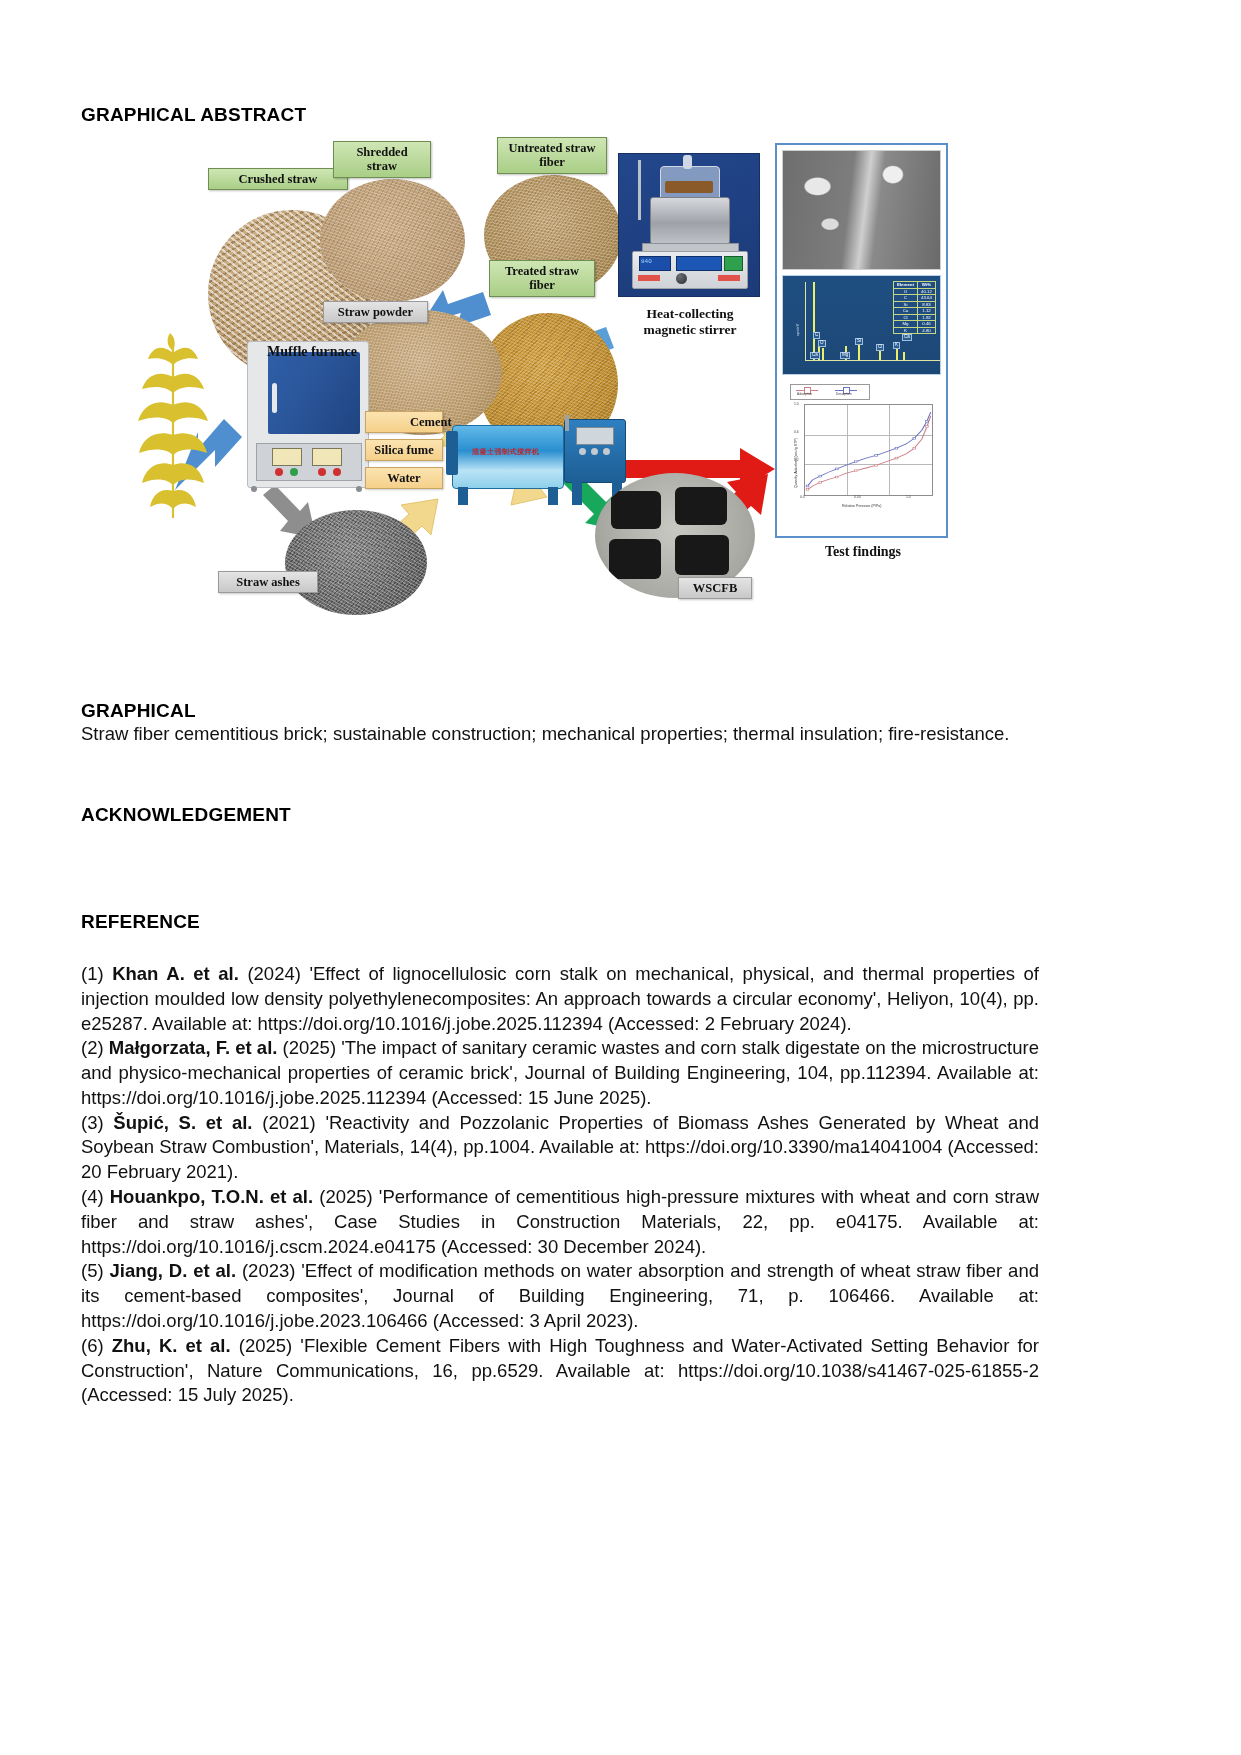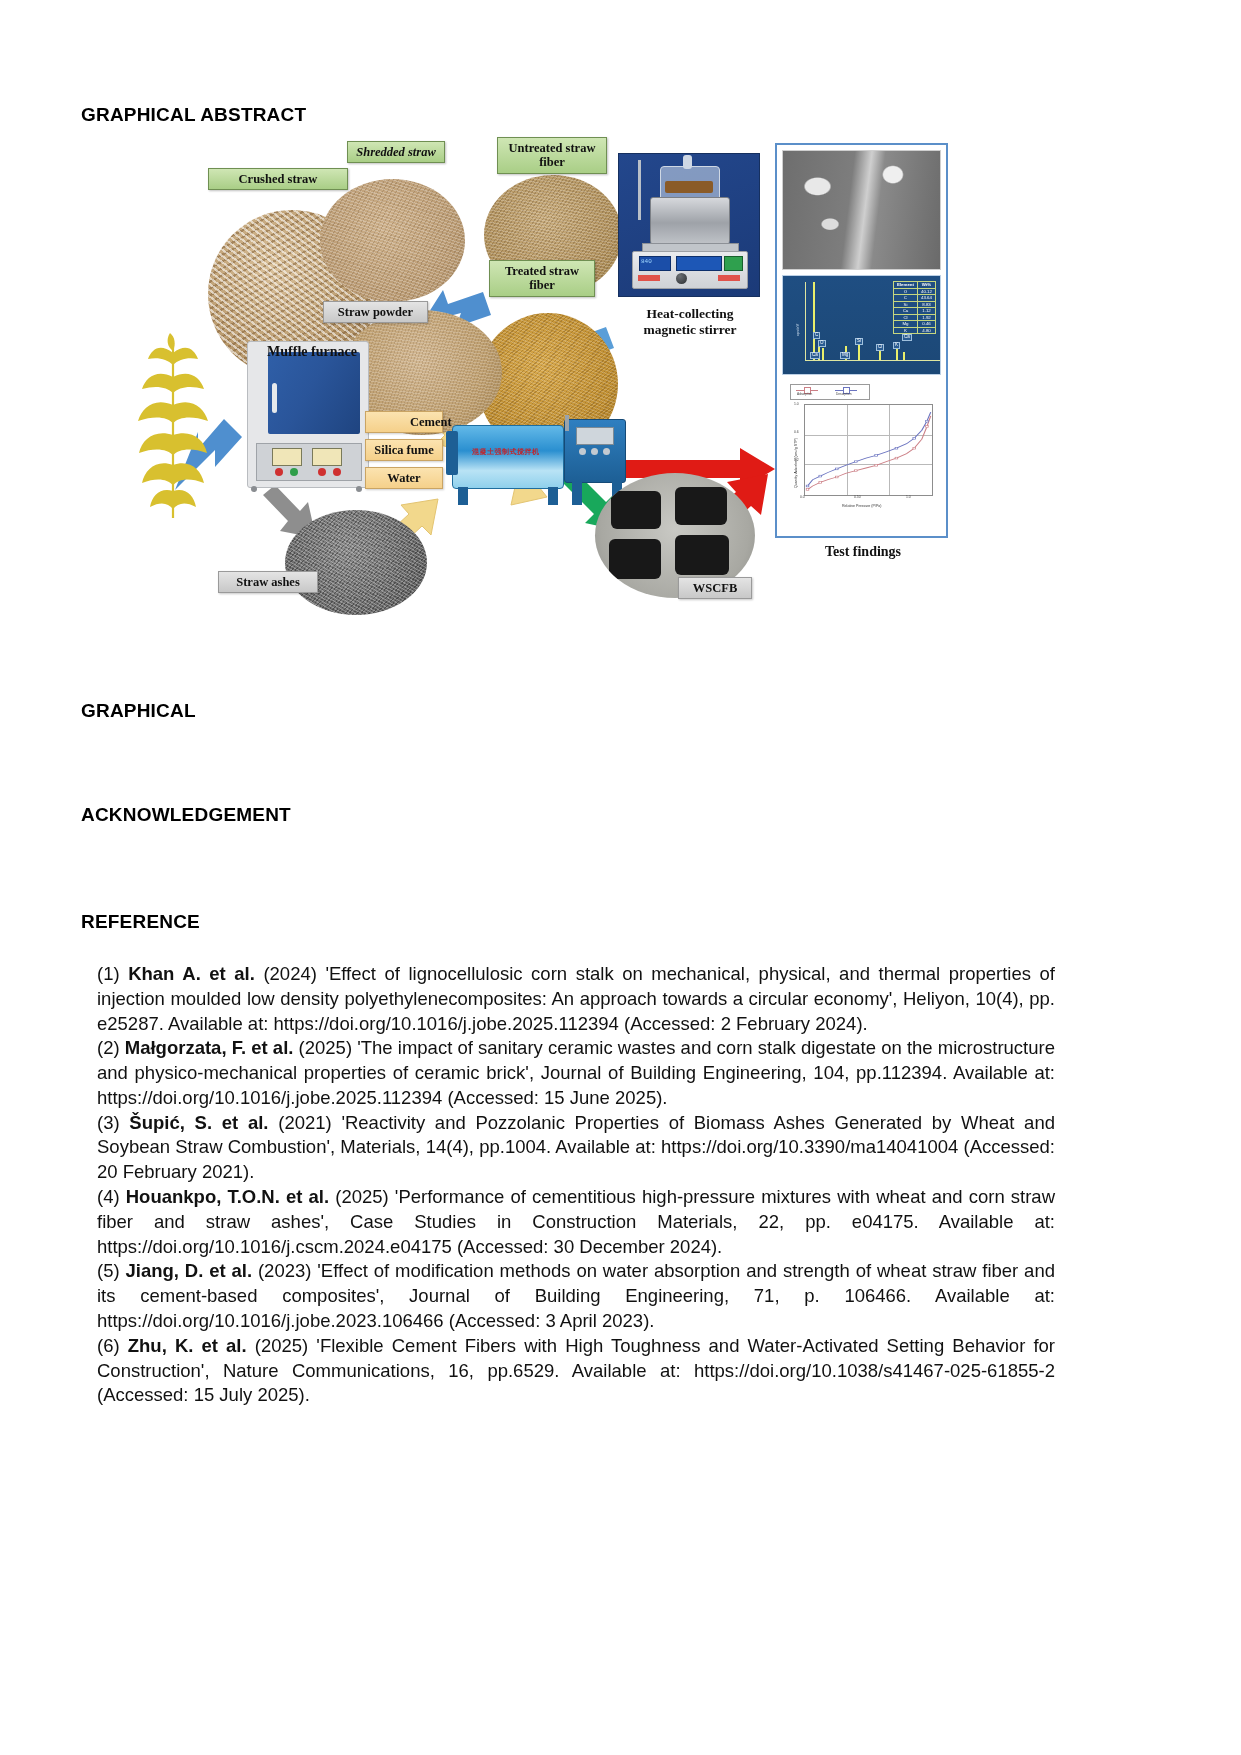--- a/index.html
+++ b/index.html
@@ -336,21 +336,21 @@
     line-height: 1.34;
     text-align: justify;
     color: #111;
   }
 
   #kw-heading   { position:absolute; left:81px; top:700px; }
   #kw-body      { left:81px; top:722px; width:958px; }
   #ack-heading  { position:absolute; left:81px; top:804px; }
   #ack-body     { left:81px; top:828px; width:958px; }
   #ref-heading  { position:absolute; left:81px; top:911px; }
-  #ref-list     { left:81px; top:962px; width:958px;margin-left:16px; }
+  #ref-list     { left:81px; top:962px; width:958px; }
 
   .ref-item { margin-bottom: 0; text-align: justify; }
   .ref-item b { font-weight: bold; }
 </style>
 </head>
 <body>
 
 <div class="page">
 
   <div id="ga-heading" class="sec-heading">GRAPHICAL ABSTRACT</div>
@@ -439,21 +439,21 @@
         <path d="M43,166 C31,162 22,170 20,182 C31,176 38,178 43,184 Z"></path>
         <path d="M43,166 C55,162 64,170 66,182 C55,176 48,178 43,184 Z"></path>
         <path d="M40,8 C36,14 37,22 43,26 C46,19 45,12 40,8 Z"></path>
       </g>
     </svg>
 
     <div class="blob blob-straw" style="left:88px; top:75px; width:168px; height:168px;"></div>
     <div class="lbl lbl-green" style="left:88px; top:33px; width:140px;">Crushed straw</div>
 
     <div class="blob blob-shred" style="left:200px; top:44px; width:145px; height:123px;"></div>
-    <div class="lbl lbl-green" style="left:227px; top:6px; width:98px; white-space:normal;font-style:italic;">Shredded straw</div>
+    <div class="lbl lbl-green" style="left:213px; top:6px; width:98px; white-space:normal;">Shredded straw</div>
 
     <div class="blob blob-untreated" style="left:364px; top:40px; width:138px; height:120px;"></div>
     <div class="lbl lbl-green" style="left:377px; top:2px; width:110px; white-space:normal;">Untreated straw fiber</div>
 
     <div class="blob blob-treated" style="left:358px; top:178px; width:140px; height:142px;"></div>
     <div class="lbl lbl-green" style="left:369px; top:125px; width:106px; white-space:normal;">Treated straw fiber</div>
 
     <div class="blob blob-powder" style="left:222px; top:175px; width:160px; height:125px;"></div>
     <div class="lbl lbl-grey" style="left:203px; top:166px; width:105px;">Straw powder</div>
 
@@ -640,20 +640,21 @@
         <div class="iso-tick" style="left:12px; top:20px;">1.0</div>
         <div class="iso-tick" style="left:12px; top:48px;">0.6</div>
         <div class="iso-tick" style="left:12px; top:76px;">0.2</div>
       </div>
     </div>
 
     <div class="lbl lbl-plain" style="left:663px; top:406px; width:160px; font-size:14px;">Test findings</div>
   </div>
 
   <div id="kw-heading" class="sec-heading">GRAPHICAL</div>
+  <div id="kw-body" class="body-text">Straw fiber cementitious brick; sustainable construction; mechanical properties; thermal insulation; fire-resistance.</div>
 
   <div id="ack-heading" class="sec-heading">ACKNOWLEDGEMENT</div>
 
   <div id="ref-heading" class="sec-heading">REFERENCE</div>
 
   <div id="ref-list" class="body-text">
     <div class="ref-item">
       <span>(1)</span>
       <b>Khan A. et al.</b><span> (2024) 'Effect of lignocellulosic corn stalk on mechanical, physical, and thermal properties of injection moulded low density polyethylenecomposites: An approach towards a circular economy', Heliyon, 10(4), pp. e25287. Available at: https://doi.org/10.1016/j.jobe.2025.112394 (Accessed: 2 February 2024).</span>
     </div>

